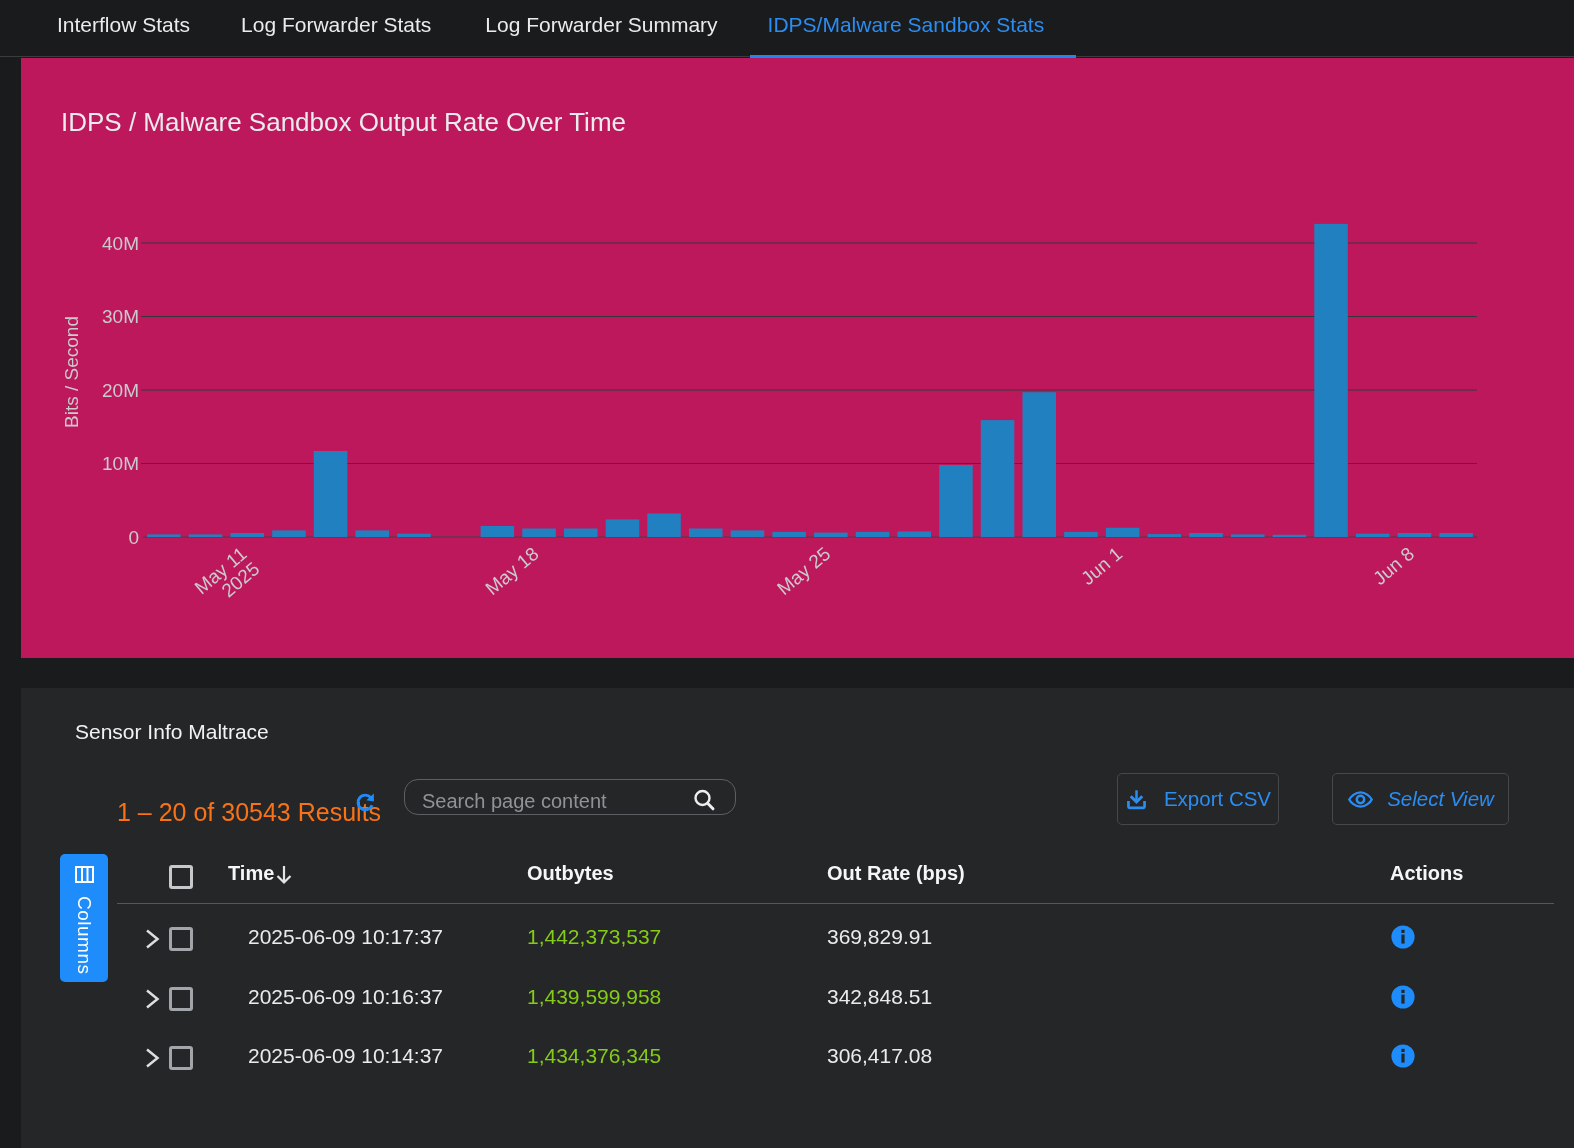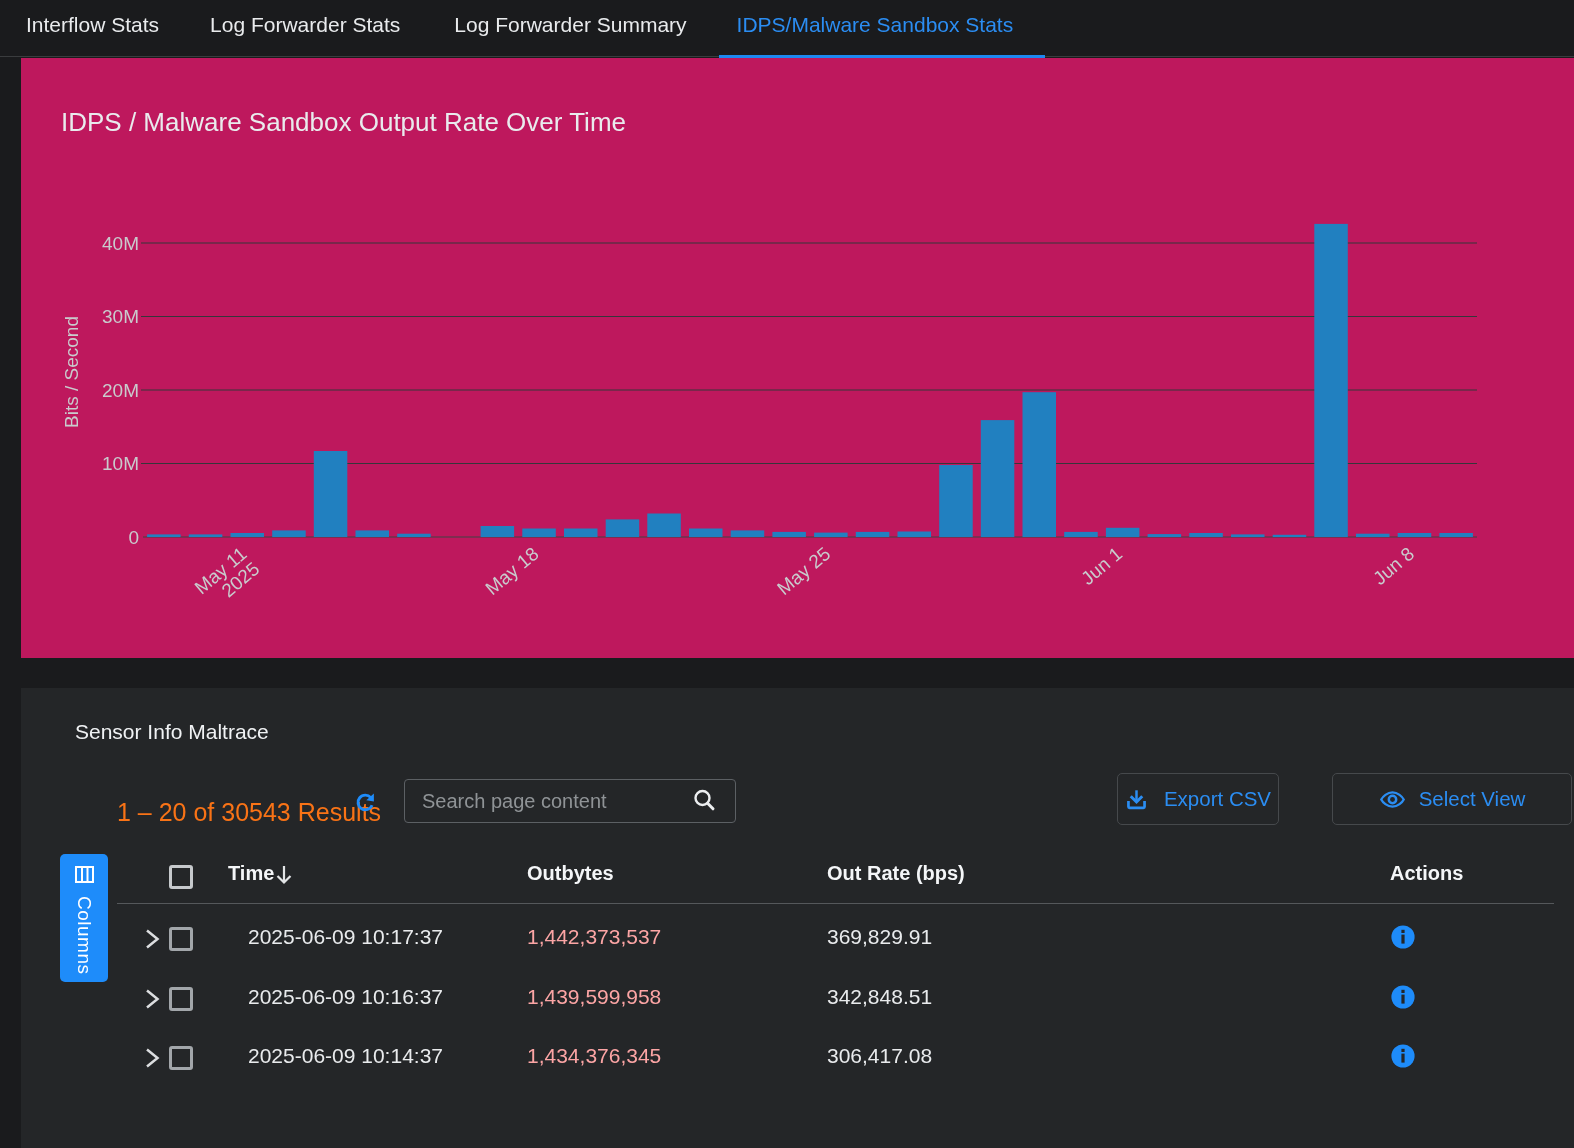--- a/index.html
+++ b/index.html
@@ -1,49 +1,49 @@
 <!DOCTYPE html>
 <html><head><meta charset="utf-8"><style>
 * { margin:0; padding:0; box-sizing:border-box; }
 html,body { width:1574px; height:1148px; background:#1a1b1d; overflow:hidden;
   font-family:"Liberation Sans", sans-serif; }
 .tabs { position:absolute; left:0; top:0; width:1574px; height:57px;
-  border-bottom:1px solid #3a3c3e; display:flex; }
+  border-bottom:1px solid #3a3c3e; display:flex; padding-left:31px; }
 .tab { position:relative; font-size:21px; color:#e9ebed; display:flex; align-items:center; height:57px; }
 .t1 { padding:0 26px 8px 26px; }
 .t2 { padding:0 25px 8px 25px; }
 .t3 { padding:0 32px 8px 29px; }
 .t4 { padding:0 32px 8px 18px; }
 .tab.act { color:#2b8df2; }
 .tab.act::after { content:""; position:absolute; left:0; right:0; top:55px; height:5px; background:#1e88f0; }
 .panel1 { position:absolute; left:21px; top:58px; width:1553px; height:600px; background:#be185d; }
 .title { position:absolute; left:40px; top:49px; font-size:26px; color:#e9ebed; }
 .panel2 { position:absolute; left:21px; top:688px; width:1553px; height:460px; background:#242628; }
 .ttitle { position:absolute; left:54px; top:32px; font-size:21px; font-weight:400; color:#f0f2f4; }
 .results { position:absolute; left:96px; top:103px; font-size:25px; color:#f97316; line-height:42px; }
-.search { position:absolute; left:383px; top:91px; width:332px; height:44px;
-  border:1.5px solid #5c6064; border-radius:4px; }
+.search { position:absolute; left:383px; top:91px; width:332px; height:36px;
+  border:1.5px solid #5c6064; border-radius:14px; }
 .search .ph { position:absolute; left:17px; top:10px; font-size:20px; color:#8f9396; }
 .btn { position:absolute; top:85px; height:52px; border:1.5px solid #46494c; border-radius:5px;
   display:flex; align-items:center; justify-content:center; font-size:20.5px; color:#2b8df2; }
 .btn1 { left:1096px; width:162px; }
-.btn2 { left:1311px; width:240px; }
+.btn2 { left:1311px; width:177px;font-style:italic; }
 .colbtn { position:absolute; left:39px; top:166px; width:48px; height:128px; background:#1e8cfa;
   border-radius:5px; display:flex; flex-direction:column; align-items:center; padding-top:12px; }
 .colbtn .vt { writing-mode:vertical-rl; font-size:19px; color:#fff; margin-top:13px; letter-spacing:0.5px; }
 .thead { position:absolute; left:96px; top:160px; width:1437px; height:56px;
   border-bottom:1px solid #55585b; }
 .thead .cb { left:52px; top:17px; border-color:#c6c9cc; }
 .th { position:absolute; font-size:20px; font-weight:700; color:#f4f6f8; top:14px; }
 .tbody { position:absolute; left:96px; top:220px; width:1437px; }
 .trow { position:relative; height:59.7px; }
 .chev { position:absolute; left:27px; top:20px; }
 .cb { position:absolute; width:24px; height:24px; border:3px solid #a2a6aa; border-radius:3px; left:52px; top:19px; }
 .c-time { position:absolute; left:111px; top:17px; font-size:21px; color:#e9ebed;margin-left:20px; }
-.c-out  { position:absolute; left:410px; top:17px; font-size:21px; color:#fca5a5; }
+.c-out  { position:absolute; left:410px; top:17px; font-size:21px; color:#84cc16; }
 .c-rate { position:absolute; left:710px; top:17px; font-size:21px; color:#e9ebed; }
 .c-act  { position:absolute; left:1274px; top:17px; }
 </style></head>
 <body>
 <div class="tabs">
   <div class="tab t1">Interflow Stats</div>
   <div class="tab t2">Log Forwarder Stats</div>
   <div class="tab t3">Log Forwarder Summary</div>
   <div class="tab act t4">IDPS/Malware Sandbox Stats</div>
 </div>

